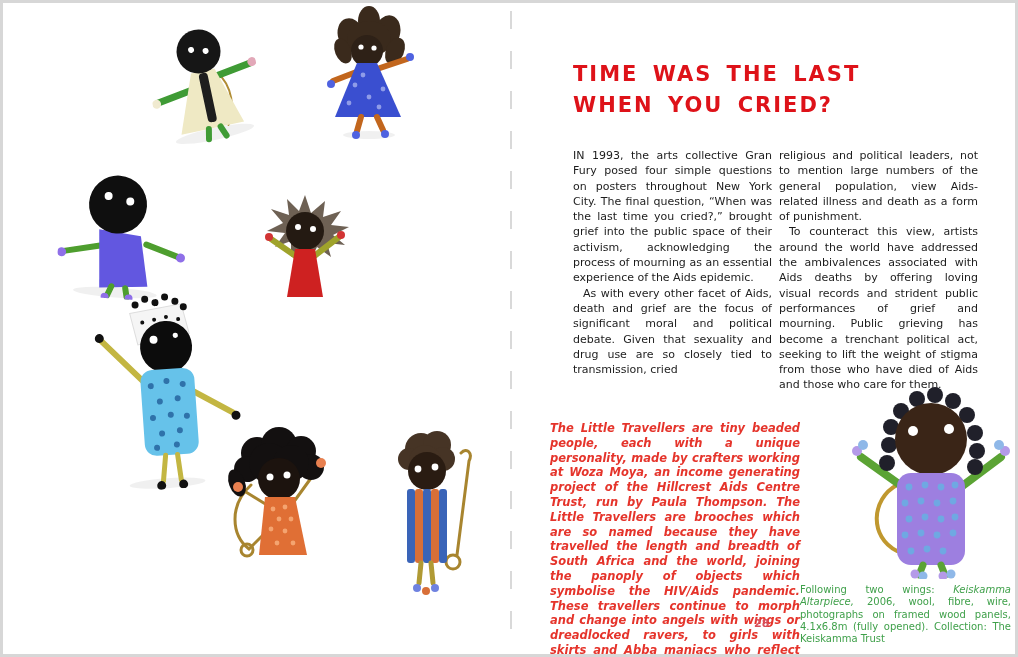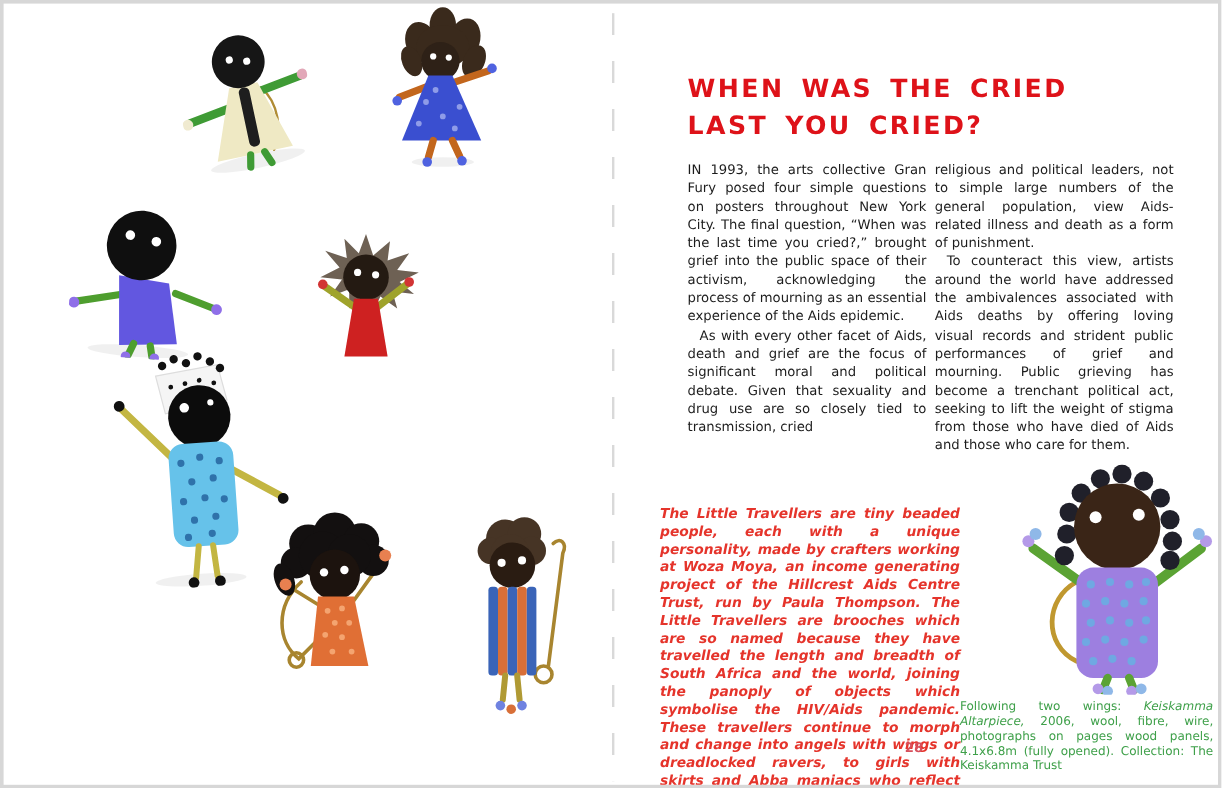--- a/index.html
+++ b/index.html
@@ -3,21 +3,21 @@
 <meta charset="utf-8">
 <style>
   html,body{margin:0;padding:0;background:#fff}
   .spread{position:relative;width:1018px;height:657px;border:3px solid #d7d7d7;box-sizing:border-box;
           background:#fff;overflow:hidden;font-family:"DejaVu Sans","Liberation Sans",sans-serif}
   .gutter{position:absolute;left:507px;top:8px;width:2px;height:640px;
           background:repeating-linear-gradient(to bottom,#d9d9d9 0 18px,transparent 18px 40px)}
   .doll{position:absolute}
   .title{position:absolute;left:570px;top:56px;color:#de1219;font-weight:bold;font-size:21px;
          line-height:31px;letter-spacing:2px;word-spacing:5px;white-space:nowrap}
-  .col{position:absolute;top:131px;width:199px;color:#1c1c1c;font-size:11px;line-height:15.3px;
+  .col{position:absolute;top:145px;width:199px;color:#1c1c1c;font-size:11px;line-height:15.3px;
        text-align:justify;hyphens:none}
   .col p{margin:0}
   .col p.ind{text-indent:10px}
   .col1{left:570px}
   .col2{left:776px}
   .note{position:absolute;left:547px;top:418px;width:250px;color:#e5342b;font-style:italic;
         font-weight:600;font-size:11.5px;line-height:14.8px;text-align:justify}
   .caption{position:absolute;left:797px;top:581px;width:211px;color:#3fa04a;font-size:10px;
            line-height:12.3px;text-align:justify}
   .caption .it{font-style:italic}
@@ -233,31 +233,31 @@
     <path class="limb" stroke-width="5" d="M36,138 L34,158" stroke="#b09a34"></path>
     <path class="limb" stroke-width="5" d="M46,138 L48,158" stroke="#b09a34"></path>
     <g fill="#6f82e0">
       <circle cx="32" cy="163" r="4"></circle>
         <circle cx="50" cy="163" r="4"></circle>
     </g>
     <circle cx="41" cy="166" r="4" fill="#d86f38"></circle>
   </svg>
 
   <div class="title">
-    <div>WHEN WAS THE CRIED</div>
-    <div>LAST YOU CRIED?</div>
+    <div>TIME WAS THE LAST</div>
+    <div>WHEN YOU CRIED?</div>
   </div>
 
   <div class="col col1">
     <p>IN 1993, the arts collective Gran Fury posed four simple questions on posters throughout New York City. The final question, “When was the last time you cried?,” brought grief into the public space of their activism, acknowledging the process of mourning as an essential experience of the Aids epidemic.</p>
     <p class="ind">As with every other facet of Aids, death and grief are the focus of significant moral and political debate. Given that sexuality and drug use are so closely tied to transmission, cried</p>
   </div>
 
   <div class="col col2">
-    <p>religious and political leaders, not to simple large numbers of the general population, view Aids-related illness and death as a form of punishment.</p>
+    <p>religious and political leaders, not to mention large numbers of the general population, view Aids-related illness and death as a form of punishment.</p>
     <p class="ind">To counteract this view, artists around the world have addressed the ambivalences associated with Aids deaths by offering loving visual records and strident public performances of grief and mourning. Public grieving has become a trenchant political act, seeking to lift the weight of stigma from those who have died of Aids and those who care for them.</p>
   </div>
 
   <div class="note">The Little Travellers are tiny beaded people, each with a unique personality, made by crafters working at Woza Moya, an income generating project of the Hillcrest Aids Centre Trust, run by Paula Thompson.  The Little Travellers are brooches which are so named because they have travelled the length and breadth of South Africa and the world, joining the panoply of objects which symbolise the HIV/Aids pandemic.  These travellers continue to morph and change into angels with wings or dreadlocked ravers, to girls with skirts and Abba maniacs who reflect current fashion and diversity of life.</div>
 
   <svg class="doll" style="left:838px;top:384px" width="174" height="192" viewBox="0 0 174 192">
     <path class="wire" stroke-width="4" d="M56,98 C30,112 28,150 56,164" stroke="#c0982f"></path>
     <path class="limb" stroke-width="8" d="M62,100 L20,70" stroke="#5ba334"></path>
     <path class="limb" stroke-width="8" d="M120,100 L160,70" stroke="#5ba334"></path>
     <g fill="#20202a">
@@ -309,17 +309,17 @@
         <circle cx="102" cy="189" r="4.5"></circle>
     </g>
     <g fill="#8fb8e8">
       <circle cx="22" cy="58" r="5"></circle>
         <circle cx="158" cy="58" r="5"></circle>
       <circle cx="82" cy="189" r="4.5"></circle>
         <circle cx="110" cy="187" r="4.5"></circle>
     </g>
   </svg>
 
-  <div class="caption"><span>Following two wings: </span><span class="it">Keiskamma Altarpiece,</span><span> 2006, wool, fibre, wire, photographs on pages wood panels, 4.1x6.8m (fully opened). Collection: The Keiskamma Trust</span></div>
+  <div class="caption"><span>Following two wings: </span><span class="it">Keiskamma Altarpiece,</span><span> 2006, wool, fibre, wire, photographs on framed wood panels, 4.1x6.8m (fully opened). Collection: The Keiskamma Trust</span></div>
 
   <div class="pagenum">28</div>
 
 </div>
 
 </body></html>

